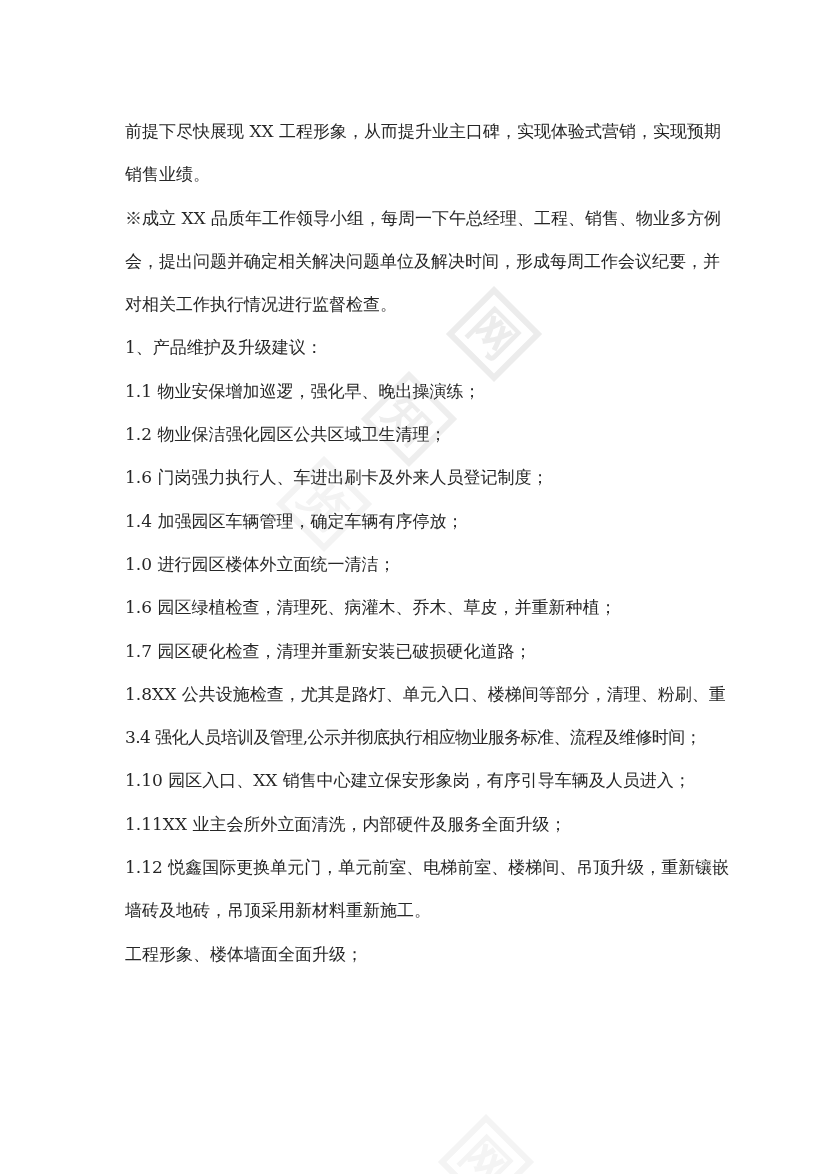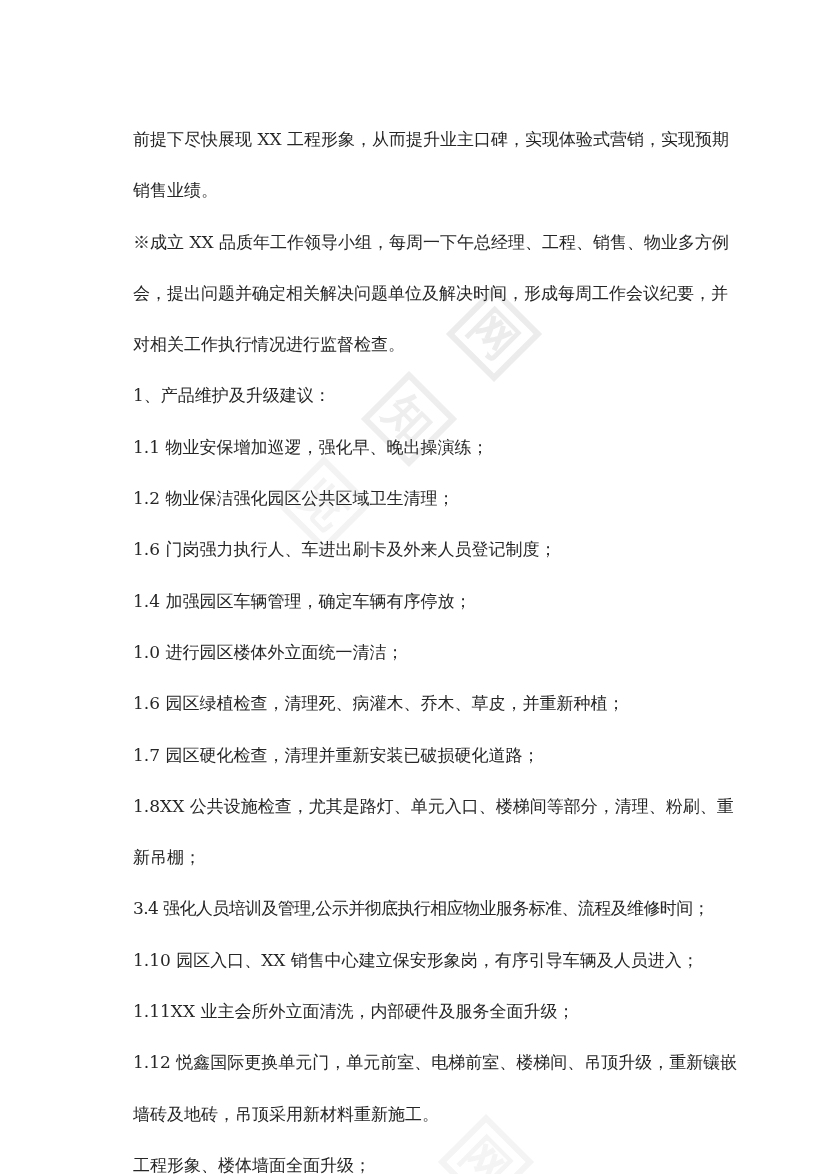--- a/index.html
+++ b/index.html
@@ -45,21 +45,21 @@
   
   .content {
     position: absolute;
     left: 125px;
     top: 110px;
     width: 582px;
     color: #262626;
     font-size: 17px;
   }
   .line {
-    margin: 8px;
+    margin: 0;
     height: 43.3px;
     line-height: 43.3px;
     white-space: nowrap;
     text-align: left;
   }
   .line.jl {
     
     text-align: justify;
     text-align-last: justify;
   }
@@ -95,21 +95,20 @@
     <p class="line">对相关工作执行情况进行监督检查。</p>
     <p class="line">1、产品维护及升级建议：</p>
     <p class="line">1.1 物业安保增加巡逻，强化早、晚出操演练；</p>
     <p class="line">1.2 物业保洁强化园区公共区域卫生清理；</p>
     <p class="line">1.6 门岗强力执行人、车进出刷卡及外来人员登记制度；</p>
     <p class="line">1.4 加强园区车辆管理，确定车辆有序停放；</p>
     <p class="line">1.0 进行园区楼体外立面统一清洁；</p>
     <p class="line">1.6 园区绿植检查，清理死、病灌木、乔木、草皮，并重新种植；</p>
     <p class="line">1.7 园区硬化检查，清理并重新安装已破损硬化道路；</p>
     <p class="line jl">1.8XX 公共设施检查，尤其是路灯、单元入口、楼梯间等部分，清理、粉刷、重</p>
-    <p class="line">新吊棚；</p>
     <p class="line tight">3.4 强化人员培训及管理,公示并彻底执行相应物业服务标准、流程及维修时间；</p>
     <p class="line">1.10 园区入口、XX 销售中心建立保安形象岗，有序引导车辆及人员进入；</p>
     <p class="line">1.11XX 业主会所外立面清洗，内部硬件及服务全面升级；</p>
     <p class="line jl">1.12 悦鑫国际更换单元门，单元前室、电梯前室、楼梯间、吊顶升级，重新镶嵌</p>
     <p class="line">墙砖及地砖，吊顶采用新材料重新施工。</p>
     <p class="line">工程形象、楼体墙面全面升级；</p>
   </main>
 
 </div>
 

